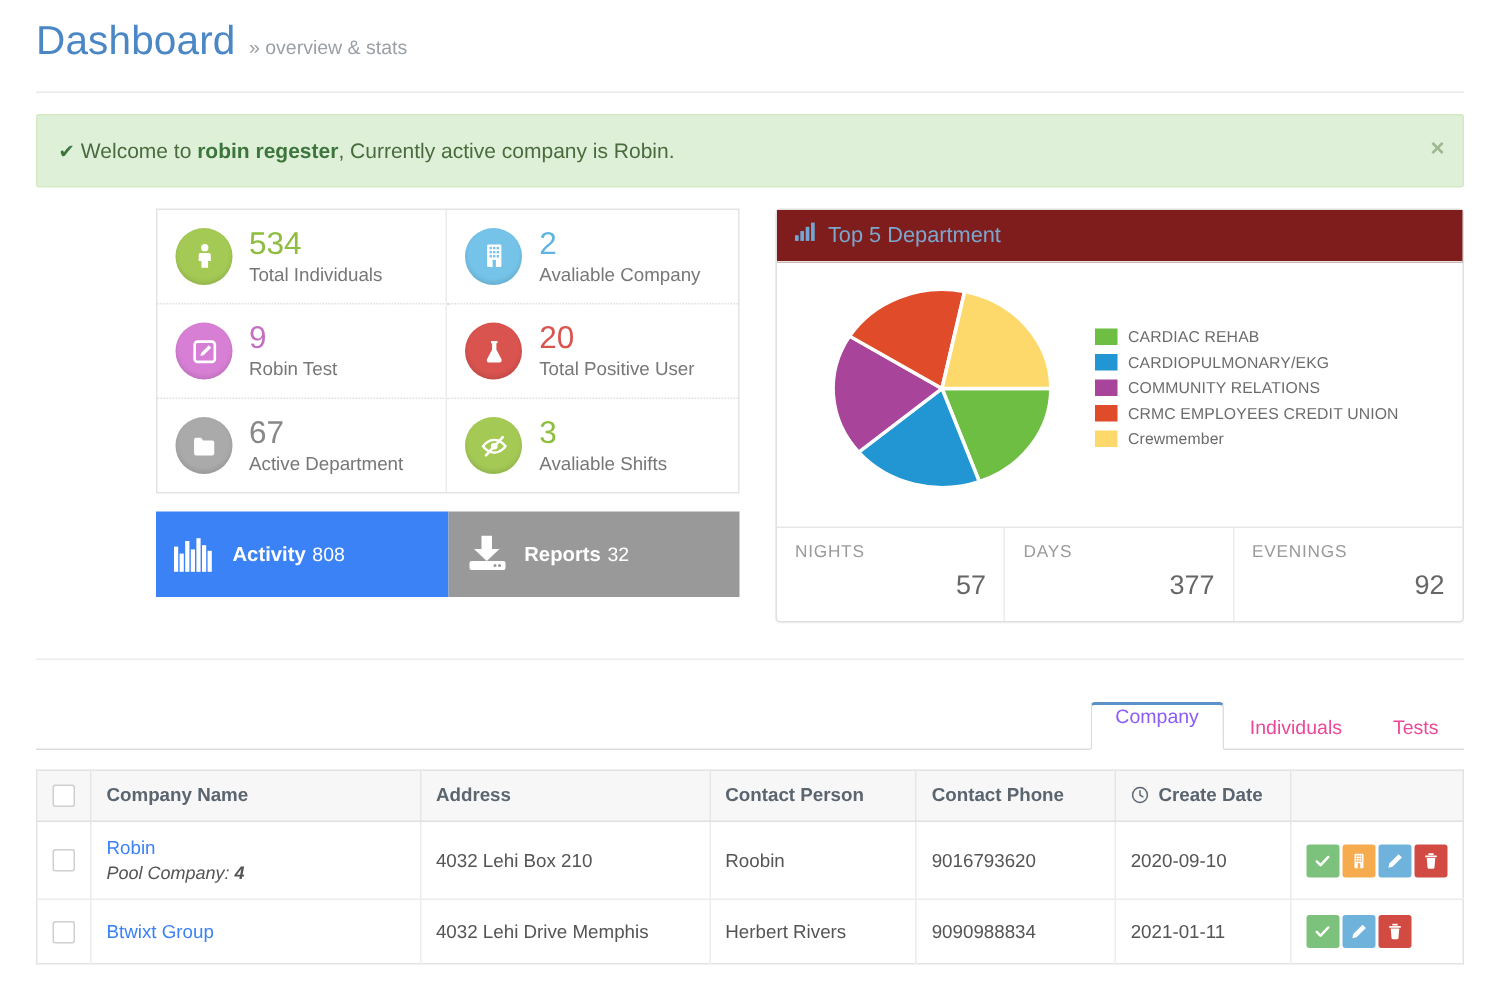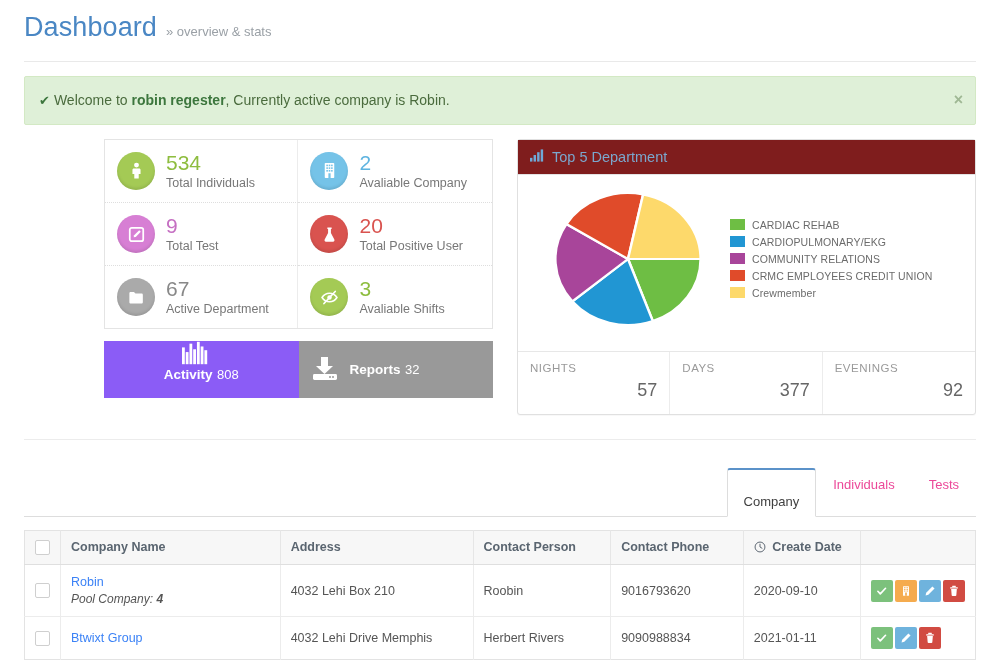--- a/index.html
+++ b/index.html
@@ -109,21 +109,21 @@
   
   .tiles { display: flex; margin-top: 12px; }
   .tile {
     flex: 1 1 50%;
     height: 57px;
     display: flex;
     align-items: center;
     padding: 0 12px;
     color: #fff;
   }
-  .tile-a { background: #8b5cf6; flex-direction: column; }
+  .tile-a { background: #3b82f6; }
   .tile-b { background: #999999; }
   .tile-ico { margin-right: 11px; display: flex; align-items: center; }
   .tile-ico svg { display: block; }
   .tile-name { font-size: 13.5px; font-weight: bold; line-height: 1.2; }
   .tile-val { font-size: 13px; line-height: 1.3; margin-top: 1px; }
 
   
   .panel {
     border: 1px solid #e0e0e0;
     border-radius: 3px;
@@ -197,26 +197,26 @@
   .tab {
     font-size: 13px;
     padding: 8px 16px 7px 16px;
     color: #ec4899;
     cursor: pointer;
     border: 1px solid transparent;
     margin-bottom: -1px;
     background: transparent;
   }
   .tab.active {
-    color: #404040;
+    color: #8b5cf6;
     background: #fff;
     border-color: #ddd #ddd #fff #ddd;
     border-top: 2px solid #5b92c9;
     border-radius: 3px 3px 0 0;
-    padding-top: 24px;
+    padding-top: 0;
   }
 
   
   .tbl-wrap { margin: 13px 24px 0 24px; }
   table.grid {
     width: 100%;
     border-collapse: collapse;
     border: 1px solid #e3e3e3;
     font-size: 12.5px;
   }
@@ -338,21 +338,21 @@
 
         <div class="stat-cell">
           <div class="stat-ico" style="background:#d77fd4">
             <svg width="19" height="19" viewBox="0 0 24 24">
               <rect x="3.5" y="3.5" width="17" height="17" rx="2.5" fill="none" stroke="#fff" stroke-width="2.2"></rect>
               <path d="M15.4 6.6l2 2-6.4 6.4-2.6.6.6-2.6z" fill="#fff"></path>
             </svg>
           </div>
           <div class="stat-txt">
             <span class="stat-num" style="color:#c56fc2">9</span>
-            <span class="stat-lbl">Total Test</span>
+            <span class="stat-lbl">Robin Test</span>
           </div>
         </div>
 
         <div class="stat-cell">
           <div class="stat-ico" style="background:#d9534f">
             <svg width="19" height="19" viewBox="0 0 24 24" fill="#fff">
               <path d="M9.3 3h5.4v1.9h-.9v5.2l4.3 8.2c.6 1.2-.2 2.7-1.6 2.7H7.5c-1.4 0-2.2-1.5-1.6-2.7l4.3-8.2V4.9h-.9z"></path>
             </svg>
           </div>
           <div class="stat-txt">

